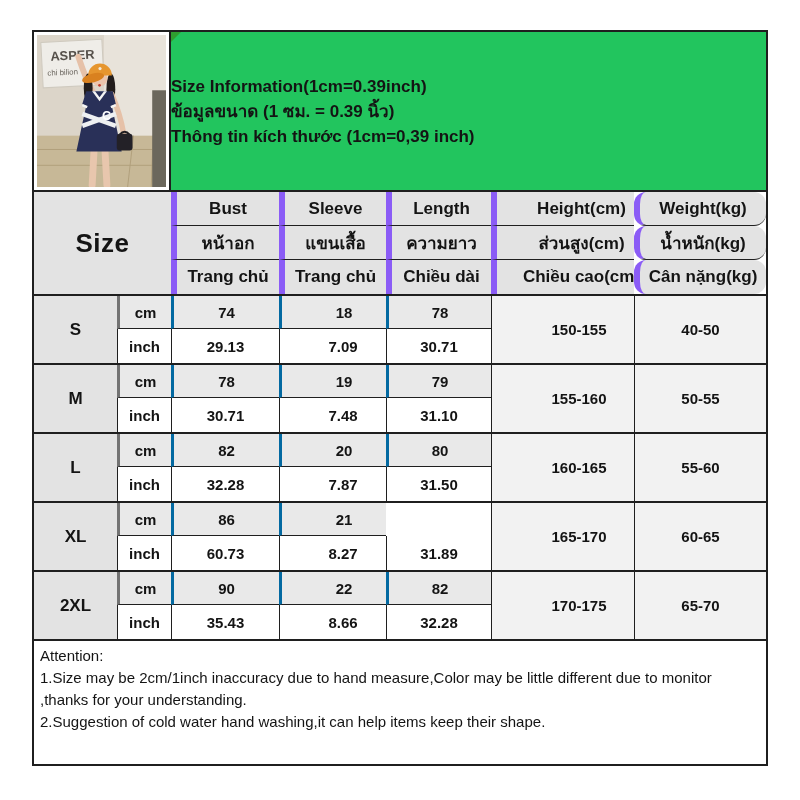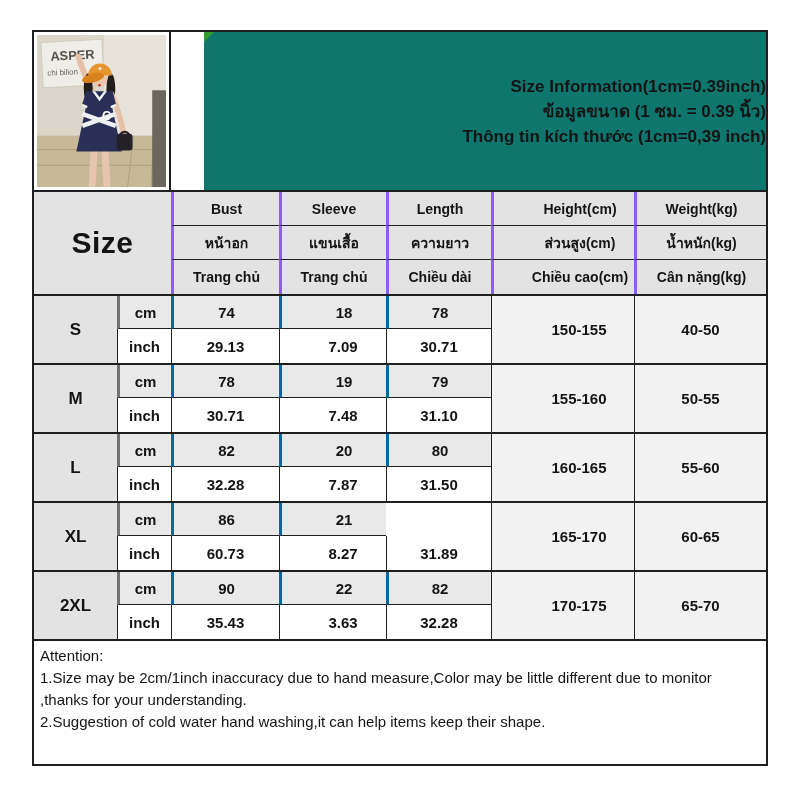--- a/index.html
+++ b/index.html
@@ -9,39 +9,39 @@
   .sheet{
     position:absolute; left:32px; top:30px; width:736px; height:736px;
     border:2px solid #1f1f1f; background:#fff;
     display:flex; flex-direction:column;
   }
 
   
   .top{ height:160px; display:flex; border-bottom:2px solid #1f1f1f; flex:0 0 auto; }
   .photo-cell{ width:137px; flex:0 0 137px; border-right:2px solid #1f1f1f; padding:3px; background:#fff; }
   .photo-cell svg{ width:100%; height:100%; display:block; }
-  .title-cell{ flex:1; position:relative; display:flex; flex-direction:column; align-items:flex-end; justify-content:center; background:#0f766e;margin-left:33px; }
+  .title-cell{ flex:1; position:relative; display:flex; flex-direction:column; align-items:flex-start; justify-content:center; background:#22c55e; }
   .title-line{ font-weight:bold; font-size:17px; line-height:25px; text-align:center; }
   .corner-marker{ position:absolute; top:0; left:0; width:0; height:0;
     border-top:10px solid #2f9e2f; border-right:10px solid transparent; }
 
   
   .hdr{ display:flex; flex:0 0 auto; height:104px; border-bottom:2px solid #1f1f1f; }
   .hdr-size{ width:137px; flex:0 0 137px; background:#e3e3e3; display:flex; align-items:center; justify-content:center;
-    font-size:30px; font-weight:bold; letter-spacing:.5px; }
+    font-size:26px; font-weight:bold; letter-spacing:.5px; }
   .hdr-cols{ flex:1; display:flex; flex-direction:column; }
   .hdr-row{ flex:1; display:flex; }
   .hdr-row:not(:last-child) .hcell{ border-bottom:1px solid #1f1f1f; }
-  .hcell{ background:#e3e3e3; border-left:3px solid #8b5cf6; display:flex; align-items:center; justify-content:center;
-    font-weight:bold; font-size:14px; white-space:nowrap; overflow:hidden; }
+  .hcell{ background:#e3e3e3; border-left:6px solid #8b5cf6; display:flex; align-items:center; justify-content:center;
+    font-weight:bold; font-size:17px; white-space:nowrap; overflow:hidden; }
   .w-bust{ width:108px; flex:0 0 108px; }
   .w-sleeve{ width:107px; flex:0 0 107px; }
   .w-length{ width:105px; flex:0 0 105px; }
   .w-height{ width:143px; flex:0 0 143px;padding-left:32px; }
-  .w-weight{ flex:1; }
+  .w-weight{ flex:1;border-radius:12px; }
 
   
   .group{ flex:0 0 auto; height:69px; border-bottom:2px solid #1f1f1f;
     display:grid; grid-template-columns:83px 54px 108px 107px 105px 143px 1fr; grid-template-rows:33px 1fr; }
   .cell{ display:flex; align-items:center; justify-content:center; font-weight:bold; font-size:15px; }
   .g-size{ grid-row:1/3; grid-column:1; background:#e3e3e3; font-size:17px; }
   .g-unit-cm{ grid-row:1; grid-column:2; background:#e9e9e9; border-left:3px solid #737373; border-bottom:1px solid #1f1f1f; }
   .g-unit-in{ grid-row:2; grid-column:2; background:#fff; border-left:1px solid #1f1f1f; }
   .g-cm{ background:#e9e9e9; border-left:3px solid #0369a1; border-bottom:1px solid #1f1f1f; grid-row:1; }
   .g-in{ background:#fff; border-left:1px solid #1f1f1f; grid-row:2; }
@@ -190,21 +190,21 @@
   </div>
 
   <div class="group">
     <div class="cell g-size">2XL</div>
     <div class="cell g-unit-cm">cm</div>
     <div class="cell g-unit-in">inch</div>
     <div class="cell g-cm c3">90</div>
     <div class="cell g-cm c4">22</div>
     <div class="cell g-cm c5">82</div>
     <div class="cell g-in c3">35.43</div>
-    <div class="cell g-in c4">3.63</div>
+    <div class="cell g-in c4">8.66</div>
     <div class="cell g-in c5">32.28</div>
     <div class="cell g-merge c6">170-175</div>
     <div class="cell g-merge c7">65-70</div>
   </div>
 
   <div class="attention">
     <div>Attention:</div>
     <div>1.Size may be 2cm/1inch inaccuracy due to hand measure,Color may be little different due to monitor ,thanks for your understanding.</div>
     <div>2.Suggestion of cold water hand washing,it can help items keep their shape.</div>
   </div>

